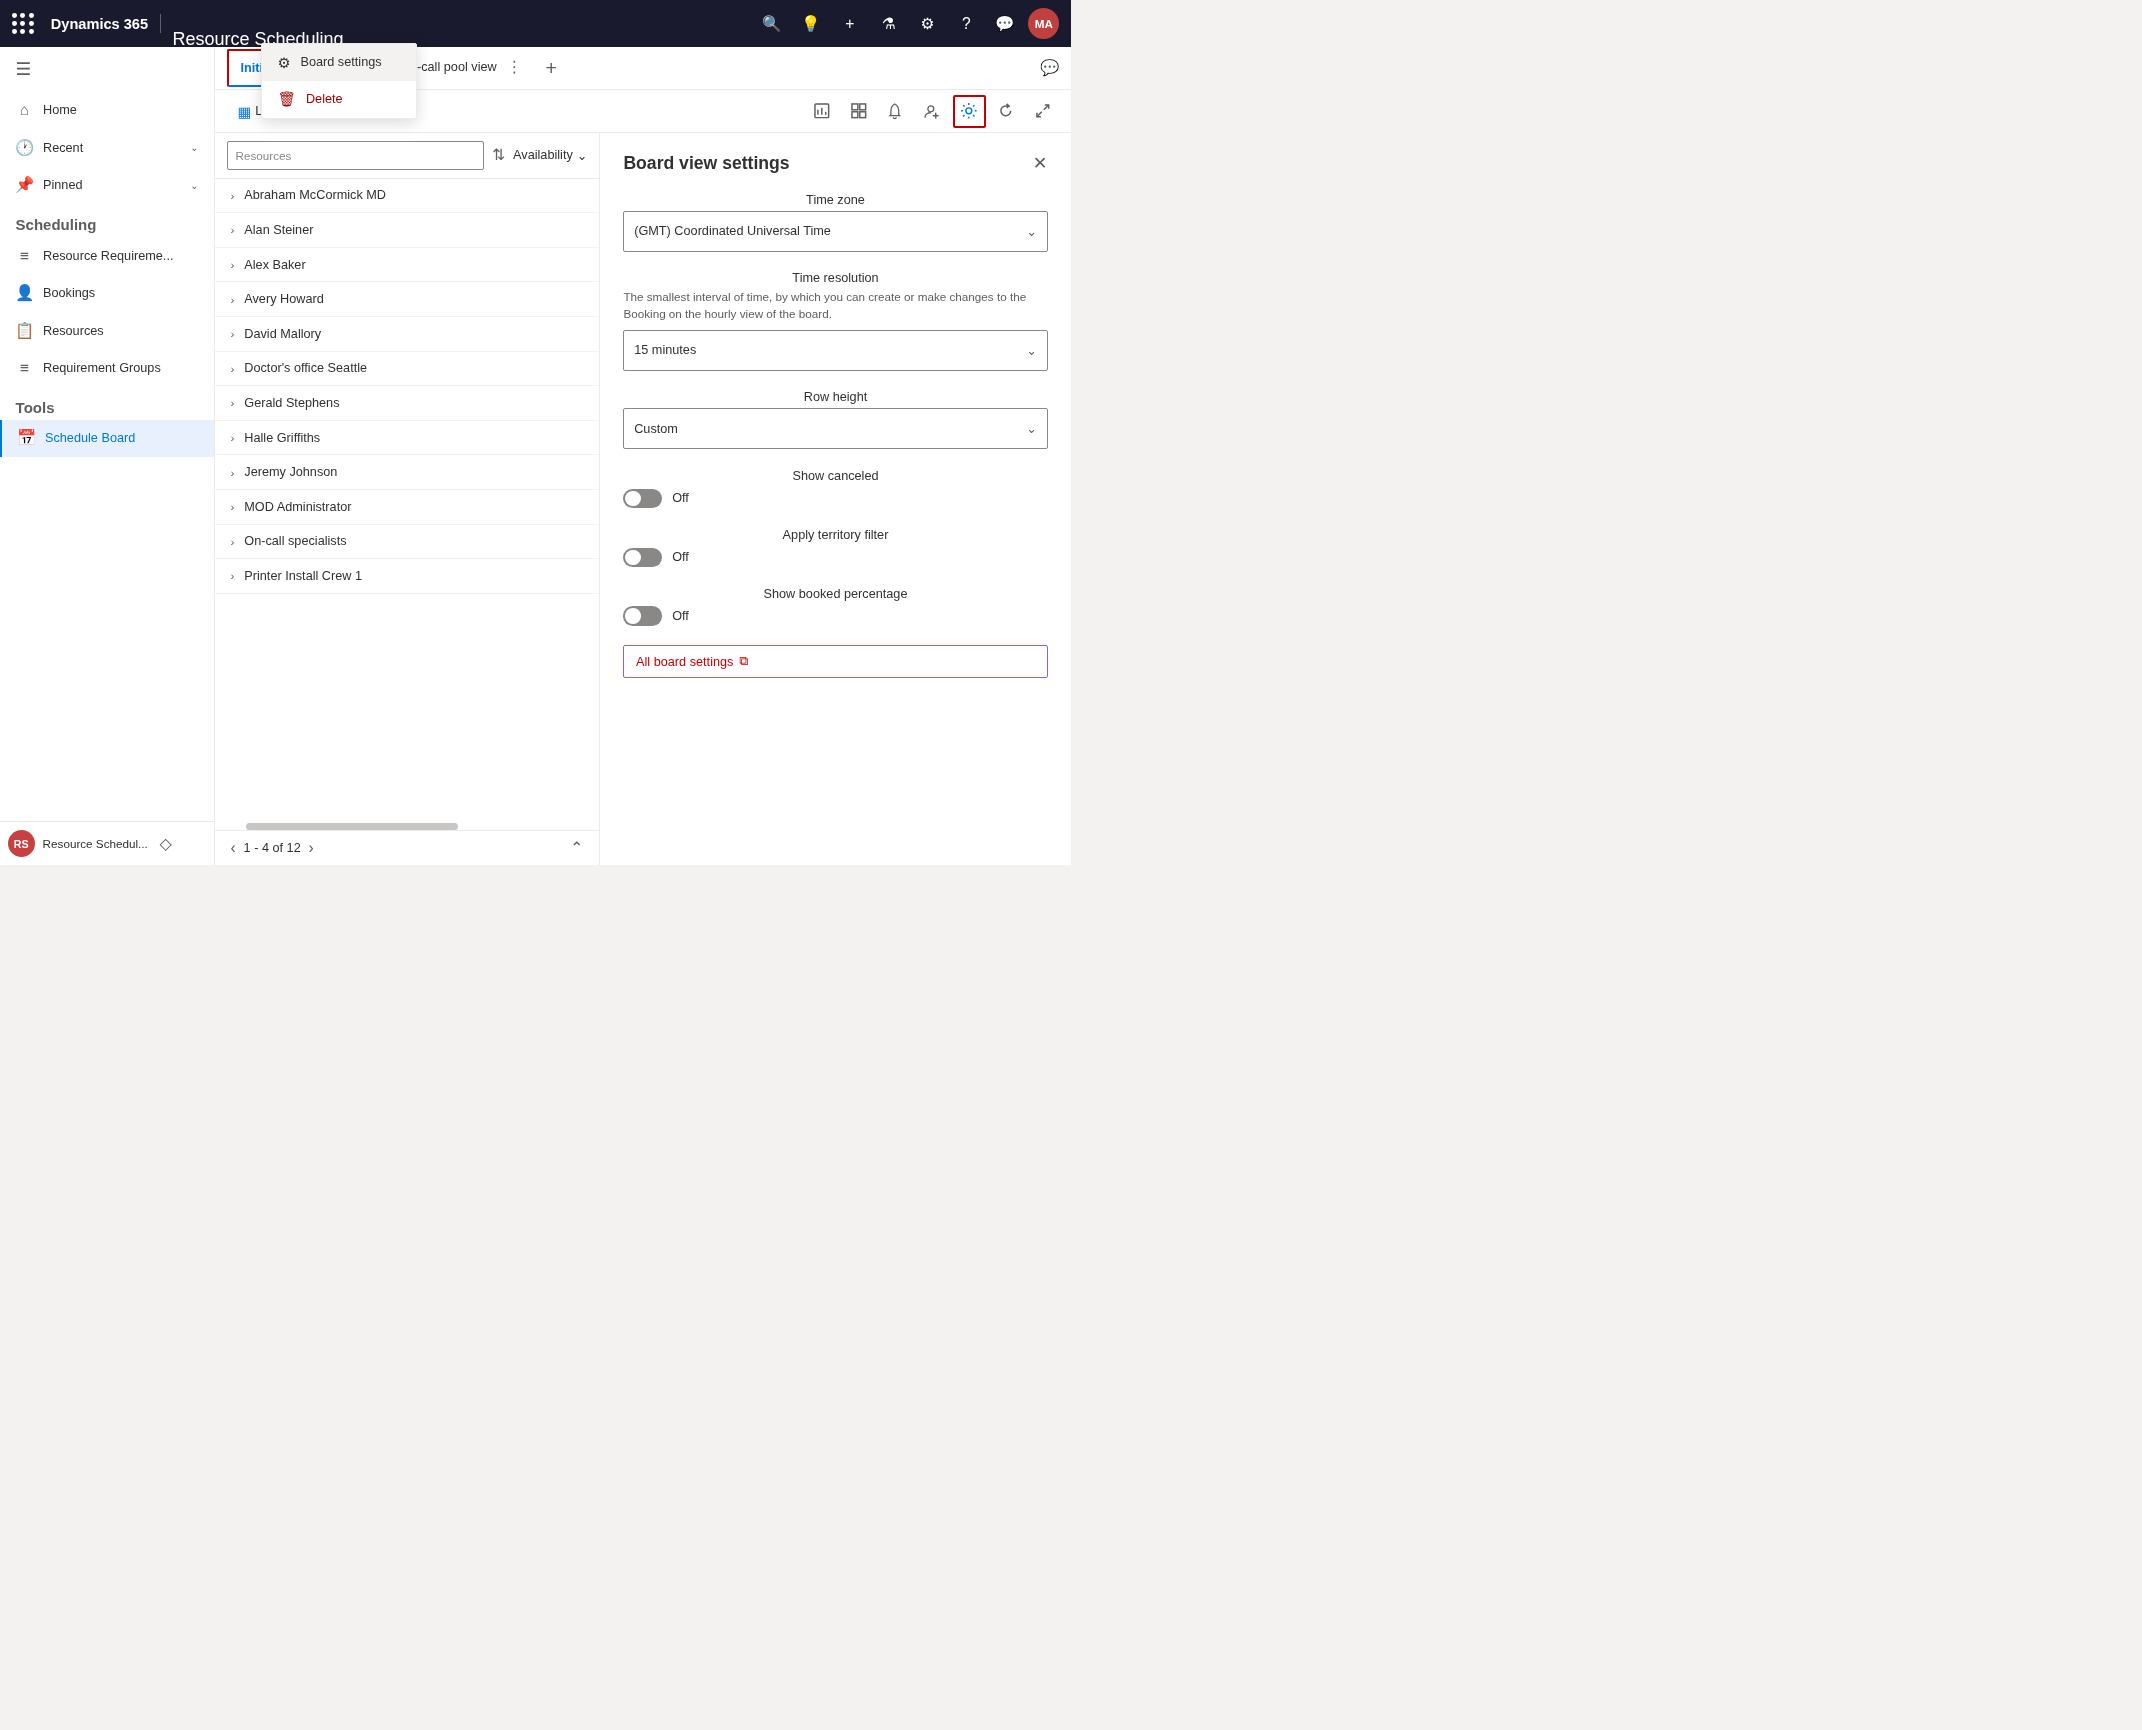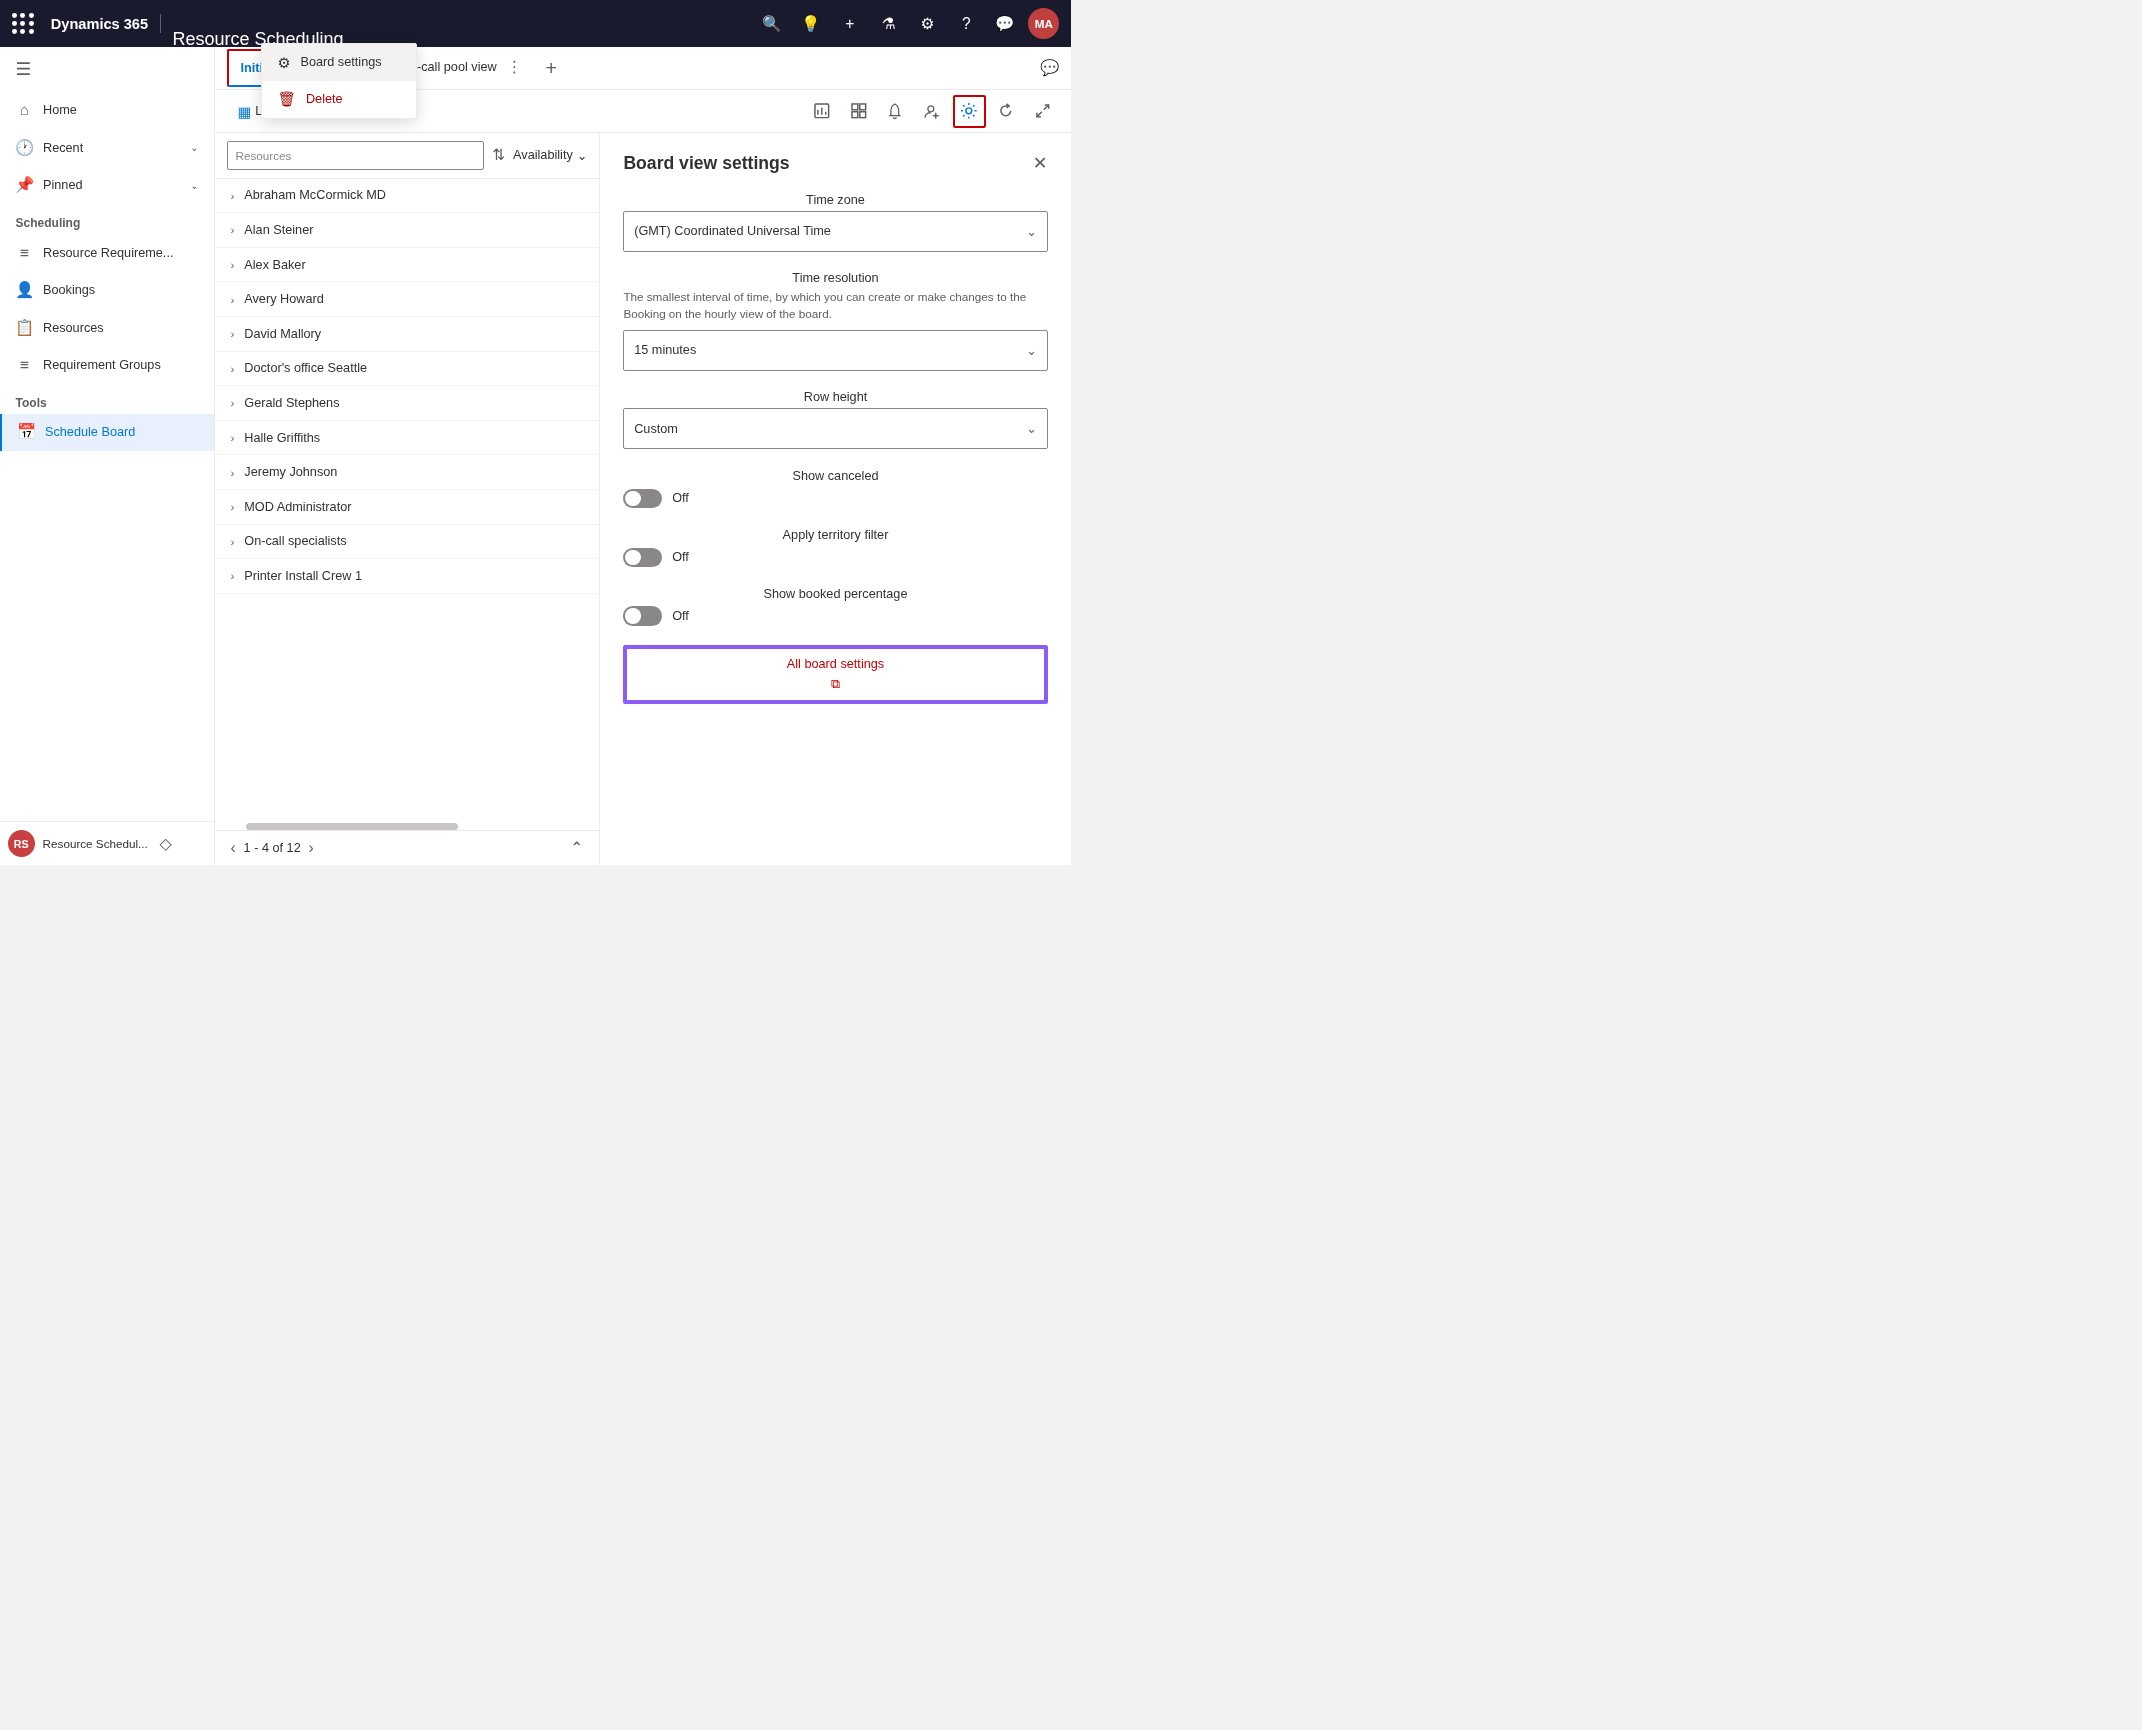--- a/index.html
+++ b/index.html
@@ -40,21 +40,21 @@
     .sidebar-nav-item {
       display: flex; align-items: center; gap: 9.8px;
       padding: 9.8px 15.6px;
       cursor: pointer;
       font-size: 12.7px;
       color: #323130;
       text-decoration: none;
     }
     .sidebar-nav-item .icon { color: #605e5c; font-size: 15.6px; width: 17.6px; text-align: center; }
     .sidebar-nav-item .chevron { font-size: 9.8px; margin-left: auto; color: #605e5c; }
-    .sidebar-section-label { padding: 11.7px 15.6px 3.9px; font-size: 12px; font-weight: 600; color: #605e5c; text-transform: none; letter-spacing: 0; }
+    .sidebar-section-label { padding: 11.7px 15.6px 3.9px; font-size: 15px; font-weight: 600; color: #605e5c; text-transform: none; letter-spacing: 0; }
     .sidebar-nav-item.active { background: #e8f0fe; border-left: 2.9px solid #0078d4; color: #0078d4; }
     .sidebar-nav-item.active .icon { color: #0078d4; }
     .sidebar-bottom { margin-top: auto; border-top: 1px solid #edebe9; padding: 7.8px; display: flex; align-items: center; gap: 7.8px; }
     .sidebar-bottom-avatar { width: 27px; height: 27px; background: #c84040; border-radius: 50%; display: flex; align-items: center; justify-content: center; font-size: 10.7px; color: white; font-weight: 600; }
     .sidebar-bottom-text { font-size: 11.7px; color: #323130; }
 
     
     .main {
       position: absolute;
       left: 215px; top: 47px; right: 0; bottom: 0;
@@ -226,28 +226,27 @@
       background: white;
       border-radius: 50%;
       top: 2px; left: 2px;
       transition: left 0.2s;
     }
     .toggle-label { font-size: 12.7px; color: #323130; }
 
     .all-board-settings-btn {
       display: flex; align-items: center; gap: 5.9px;
       padding: 7.8px 11.7px;
-      border: 4px solid #8b5cf6;
+      border: 1px solid #8b5cf6;
       border-radius: 2px;
       color: #c40000;
       font-size: 12.7px;
       cursor: pointer;
       background: white;
       margin-top: 15.6px;
-      flex-direction: column;
     }
 
     
     .context-menu {
       position: absolute;
       top: 43px;
       left: 261px;
       background: white;
       border: 1px solid #edebe9;
       box-shadow: 0 3.9px 15.6px rgba(0,0,0,0.15);

